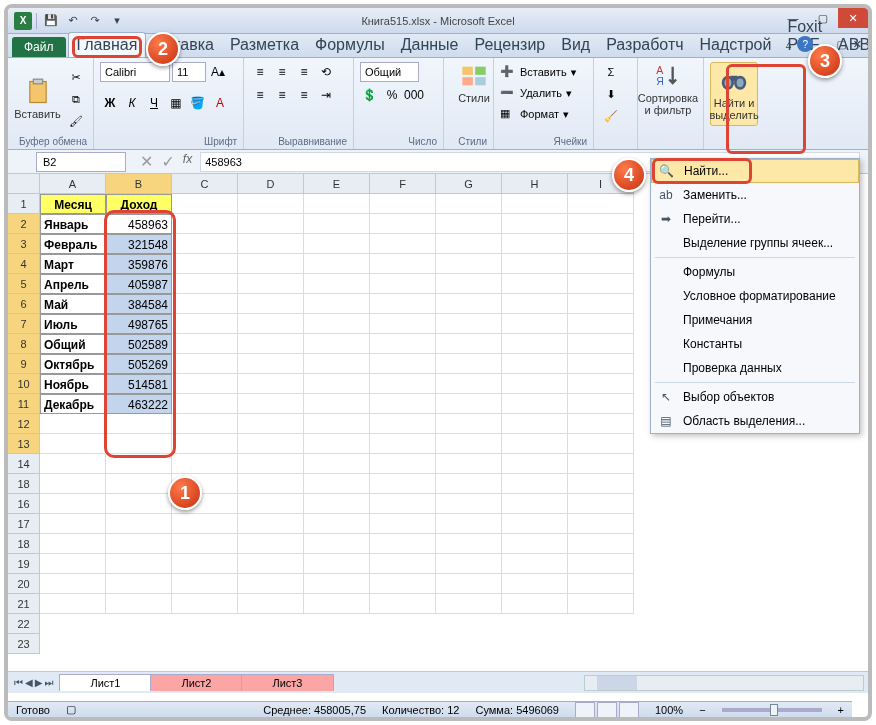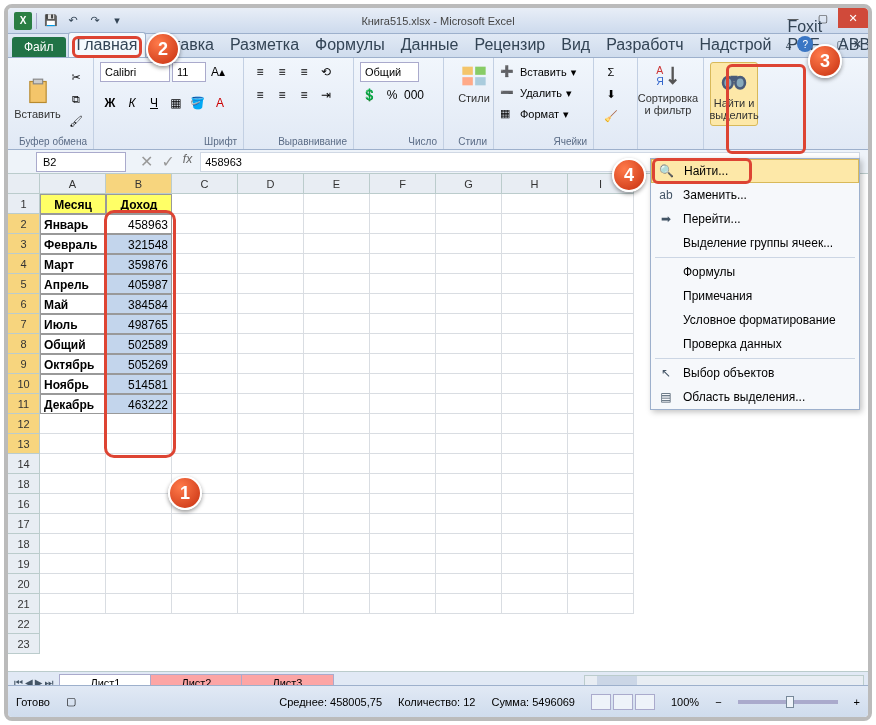--- a/index.html
+++ b/index.html
@@ -76,21 +76,21 @@
 
 .sheet-bar { position: absolute; bottom: 24px; left: 0; right: 0; height: 22px; background: #e1e9f5; border-top: 1px solid #bcc; display: flex; align-items: center; font-size: 11px; }
 .sheet-nav { display: flex; gap: 2px; padding: 0 6px; }
 .sheet-nav span { cursor: pointer; color: #456; font-size: 10px; }
 .sheet-tab { padding: 2px 30px; background: #fff; border: 1px solid #aac; border-bottom: none; margin-right: -1px; cursor: pointer; }
 .sheet-tab.inactive { background: #fca5a5; }
 .hscroll { flex: 1; max-width: 280px; margin-left: auto; margin-right: 4px; height: 16px; background: #e8edf3; border: 1px solid #bcc; position: relative; }
 .hscroll .thumb { position: absolute; left: 12px; width: 40px; top: 0; bottom: 0; background: #cbd6e6; }
 
 
-.status-bar { position: absolute; bottom: 0; left: 0; right: 0; height: 32px; background: linear-gradient(#e1e9f5,#cfdced); border-top: 1px solid #9db0cc; display: flex; align-items: center; font-size: 11px; padding: 0 8px; gap: 16px; }
+.status-bar { position: absolute; bottom: 0; left: 0; right: 16px; height: 16px; background: linear-gradient(#e1e9f5,#cfdced); border-top: 1px solid #9db0cc; display: flex; align-items: center; font-size: 11px; padding: 0 8px; gap: 16px; }
 .status-bar .spacer { flex: 1; }
 .view-btns { display: flex; gap: 2px; }
 .view-btn { width: 20px; height: 16px; border: 1px solid #aac; background: #eef3f9; cursor: pointer; }
 .zoom-slider { width: 100px; height: 4px; background: #aac; position: relative; }
 .zoom-slider .zt { position: absolute; left: 48px; top: -4px; width: 8px; height: 12px; background: #eef3f9; border: 1px solid #789; }
 
 
 .dropdown { position: absolute; right: 8px; top: 150px; width: 210px; background: #f6f8fb; border: 1px solid #9db0cc; box-shadow: 2px 2px 6px rgba(0,0,0,.25); font-size: 12px; z-index: 30; }
 .dd-item { display: flex; align-items: center; height: 24px; padding-left: 6px; cursor: pointer; gap: 8px; }
 .dd-item.hl { background: #fde8a8; border: 1px solid #d8b95a; }
@@ -585,25 +585,29 @@
         <span class="dd-icon"></span>
         <span>Выделение группы ячеек...</span>
       </div>
     <div class="dd-sep"></div>
     <div class="dd-item">
         <span class="dd-icon"></span>
         <span>Формулы</span>
       </div>
     <div class="dd-item">
         <span class="dd-icon"></span>
+        <span>Условное форматирование</span>
+      </div>
+    <div class="dd-item">
+        <span class="dd-icon"></span>
         <span>Примечания</span>
       </div>
     <div class="dd-item">
         <span class="dd-icon"></span>
-        <span>Условное форматирование</span>
+        <span>Константы</span>
       </div>
     <div class="dd-item">
         <span class="dd-icon"></span>
         <span>Проверка данных</span>
       </div>
     <div class="dd-sep"></div>
     <div class="dd-item">
         <span class="dd-icon">↖</span>
         <span>Выбор объектов</span>
       </div>

